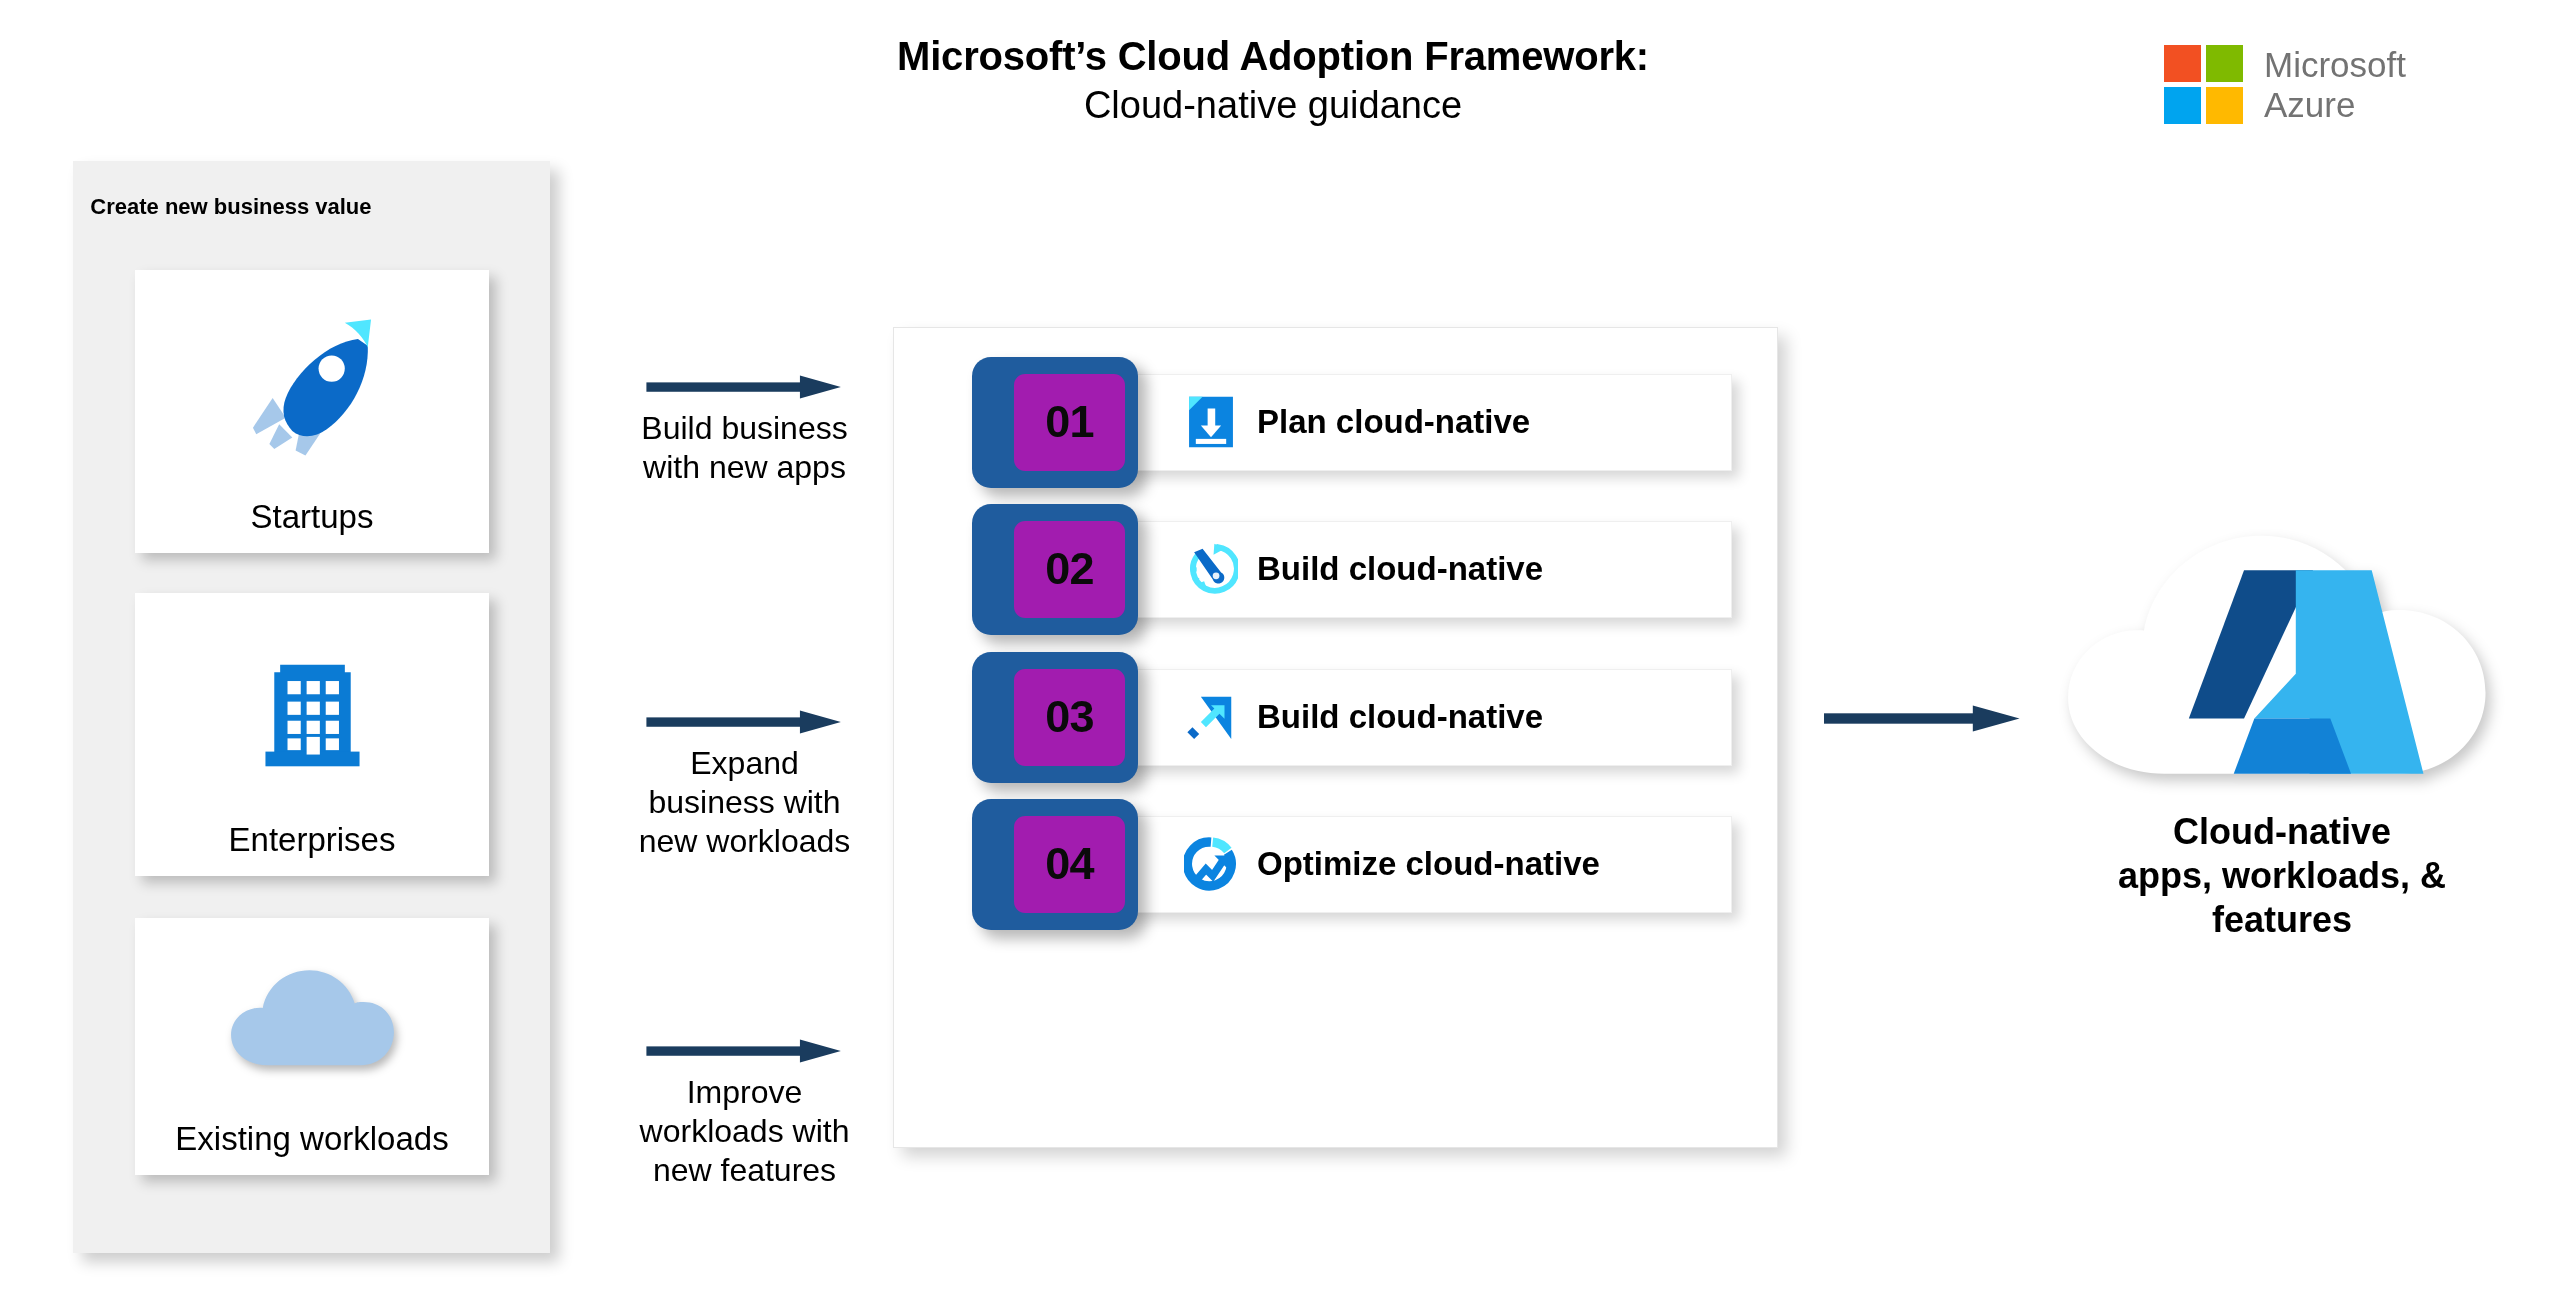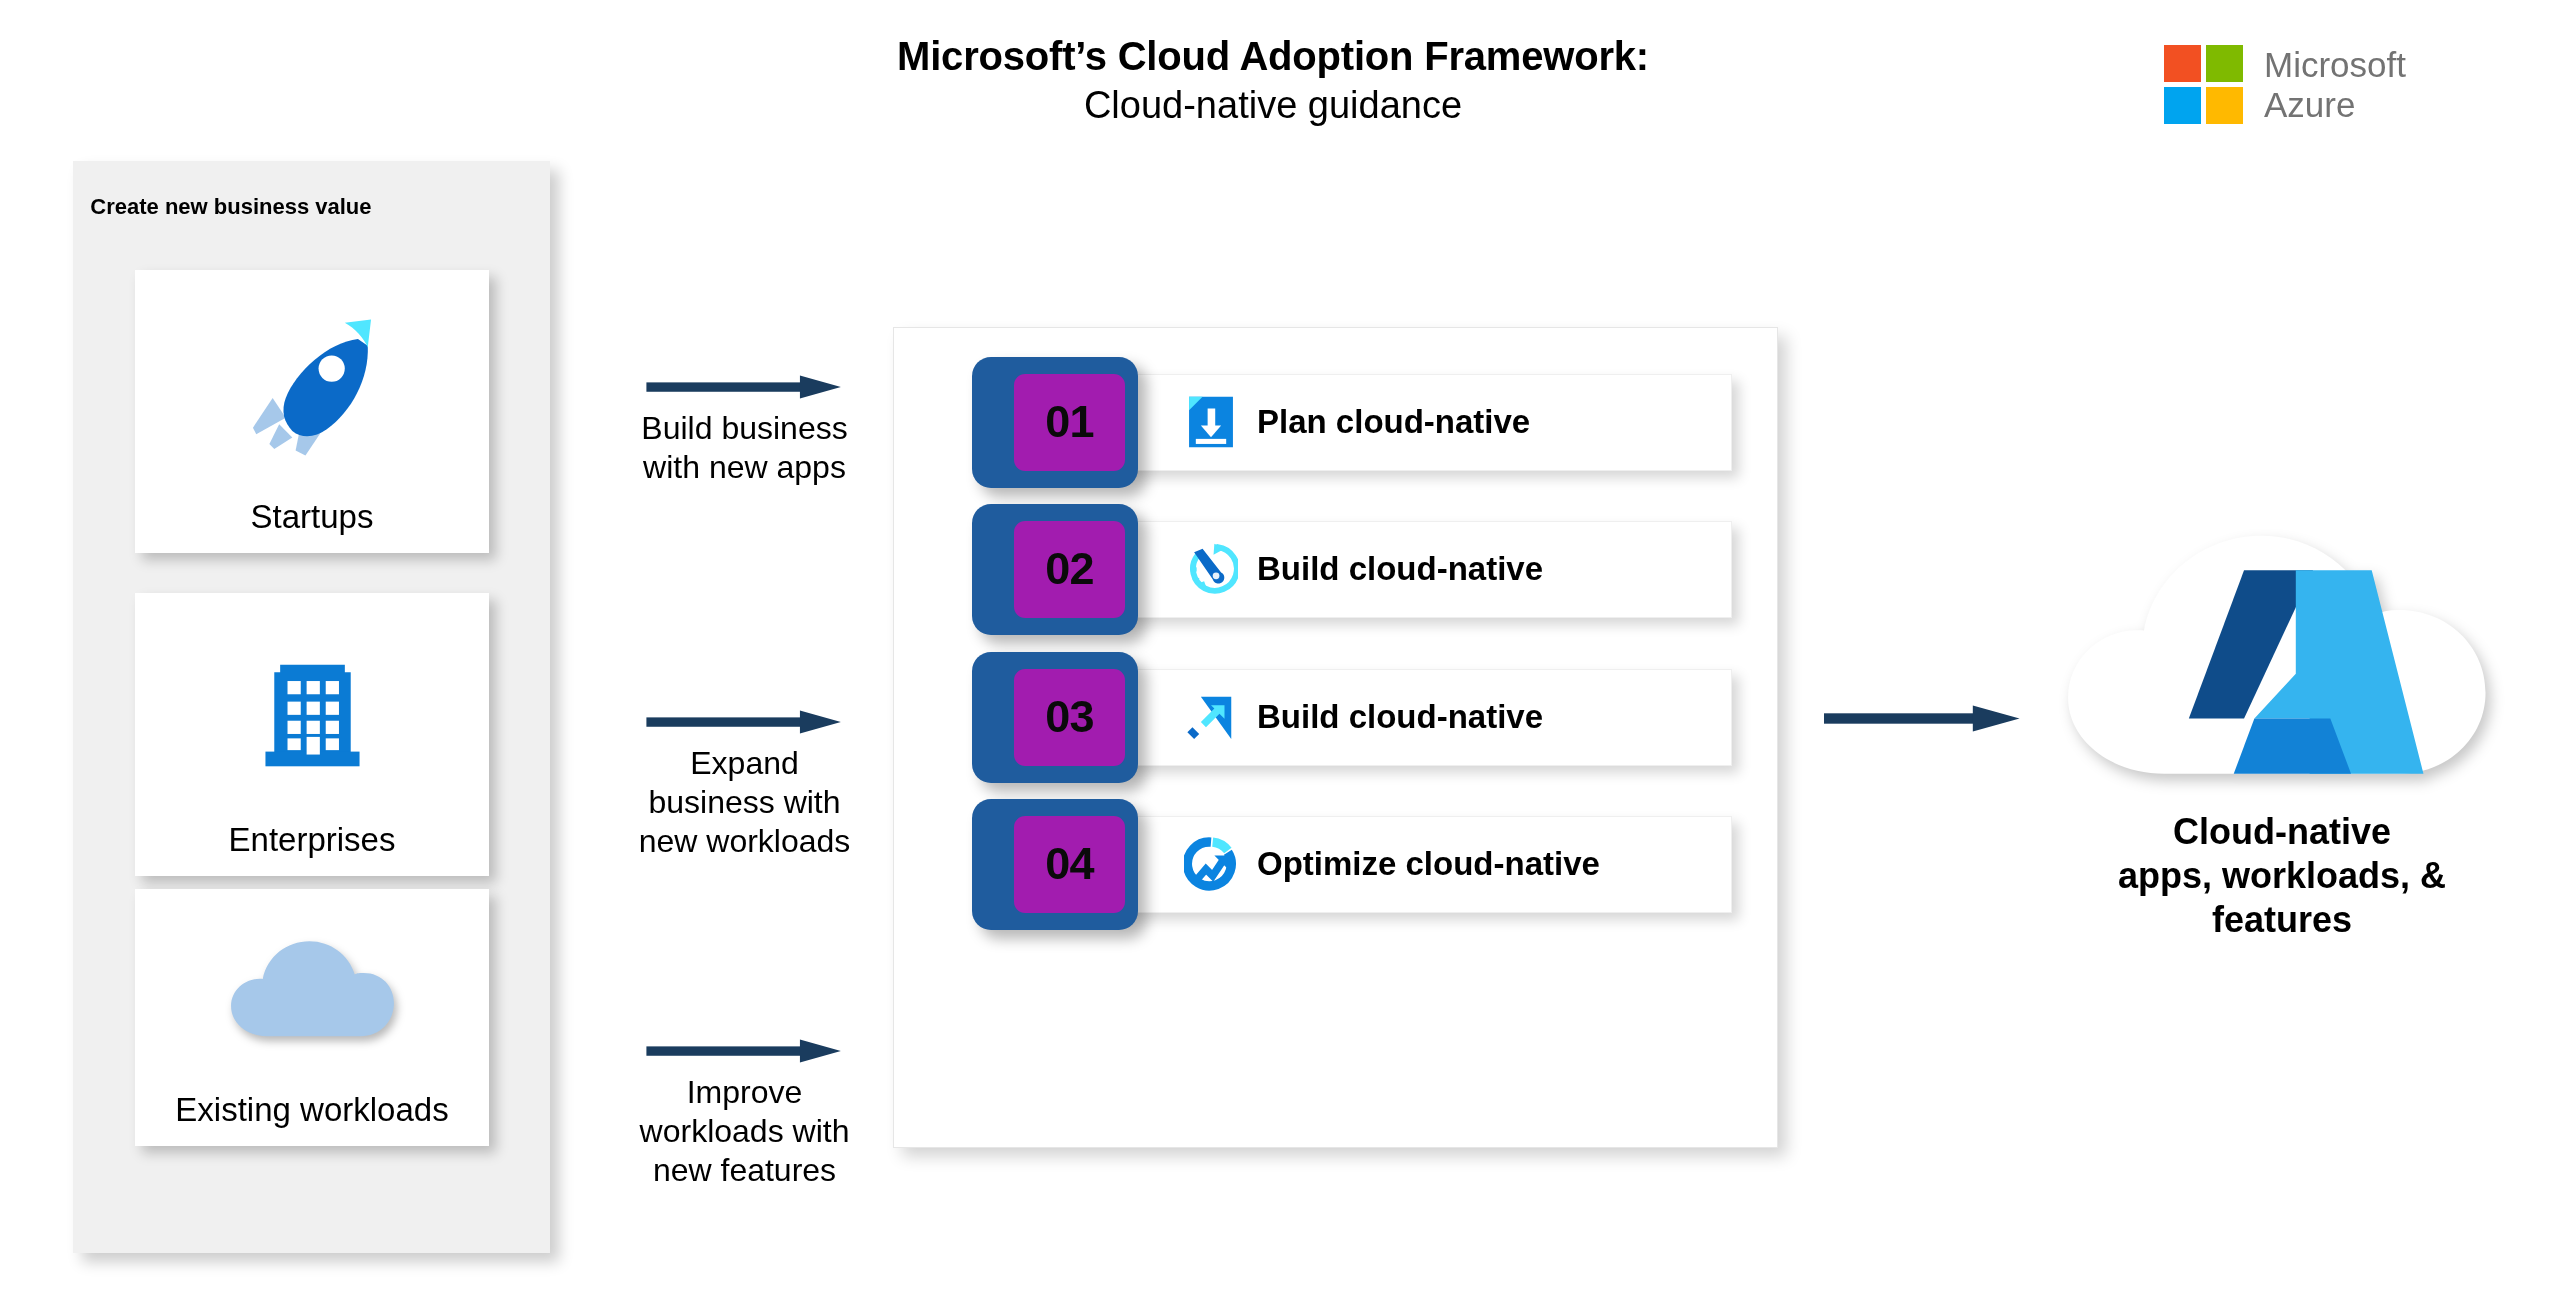--- a/index.html
+++ b/index.html
@@ -90,21 +90,21 @@
     box-shadow: 7px 7px 12px rgba(0,0,0,0.22);
     display: flex;
     flex-direction: column;
     align-items: center;
     justify-content: flex-end;
     box-sizing: border-box;
     padding-bottom: 17.3px;
   }
   .persona-card.c1 { top: 109px; height: 283px; }
   .persona-card.c2 { top: 432px; height: 283px; }
-  .persona-card.c3 { top: 728px; height: 257px; }
+  .persona-card.c3 { top: 757px; height: 257px; }
   .persona-icon {
     flex: 1 1 auto;
     display: flex;
     align-items: center;
     justify-content: center;
     width: 100%;
   }
   .persona-label {
     font-size: 33px;
     line-height: 1.1;

